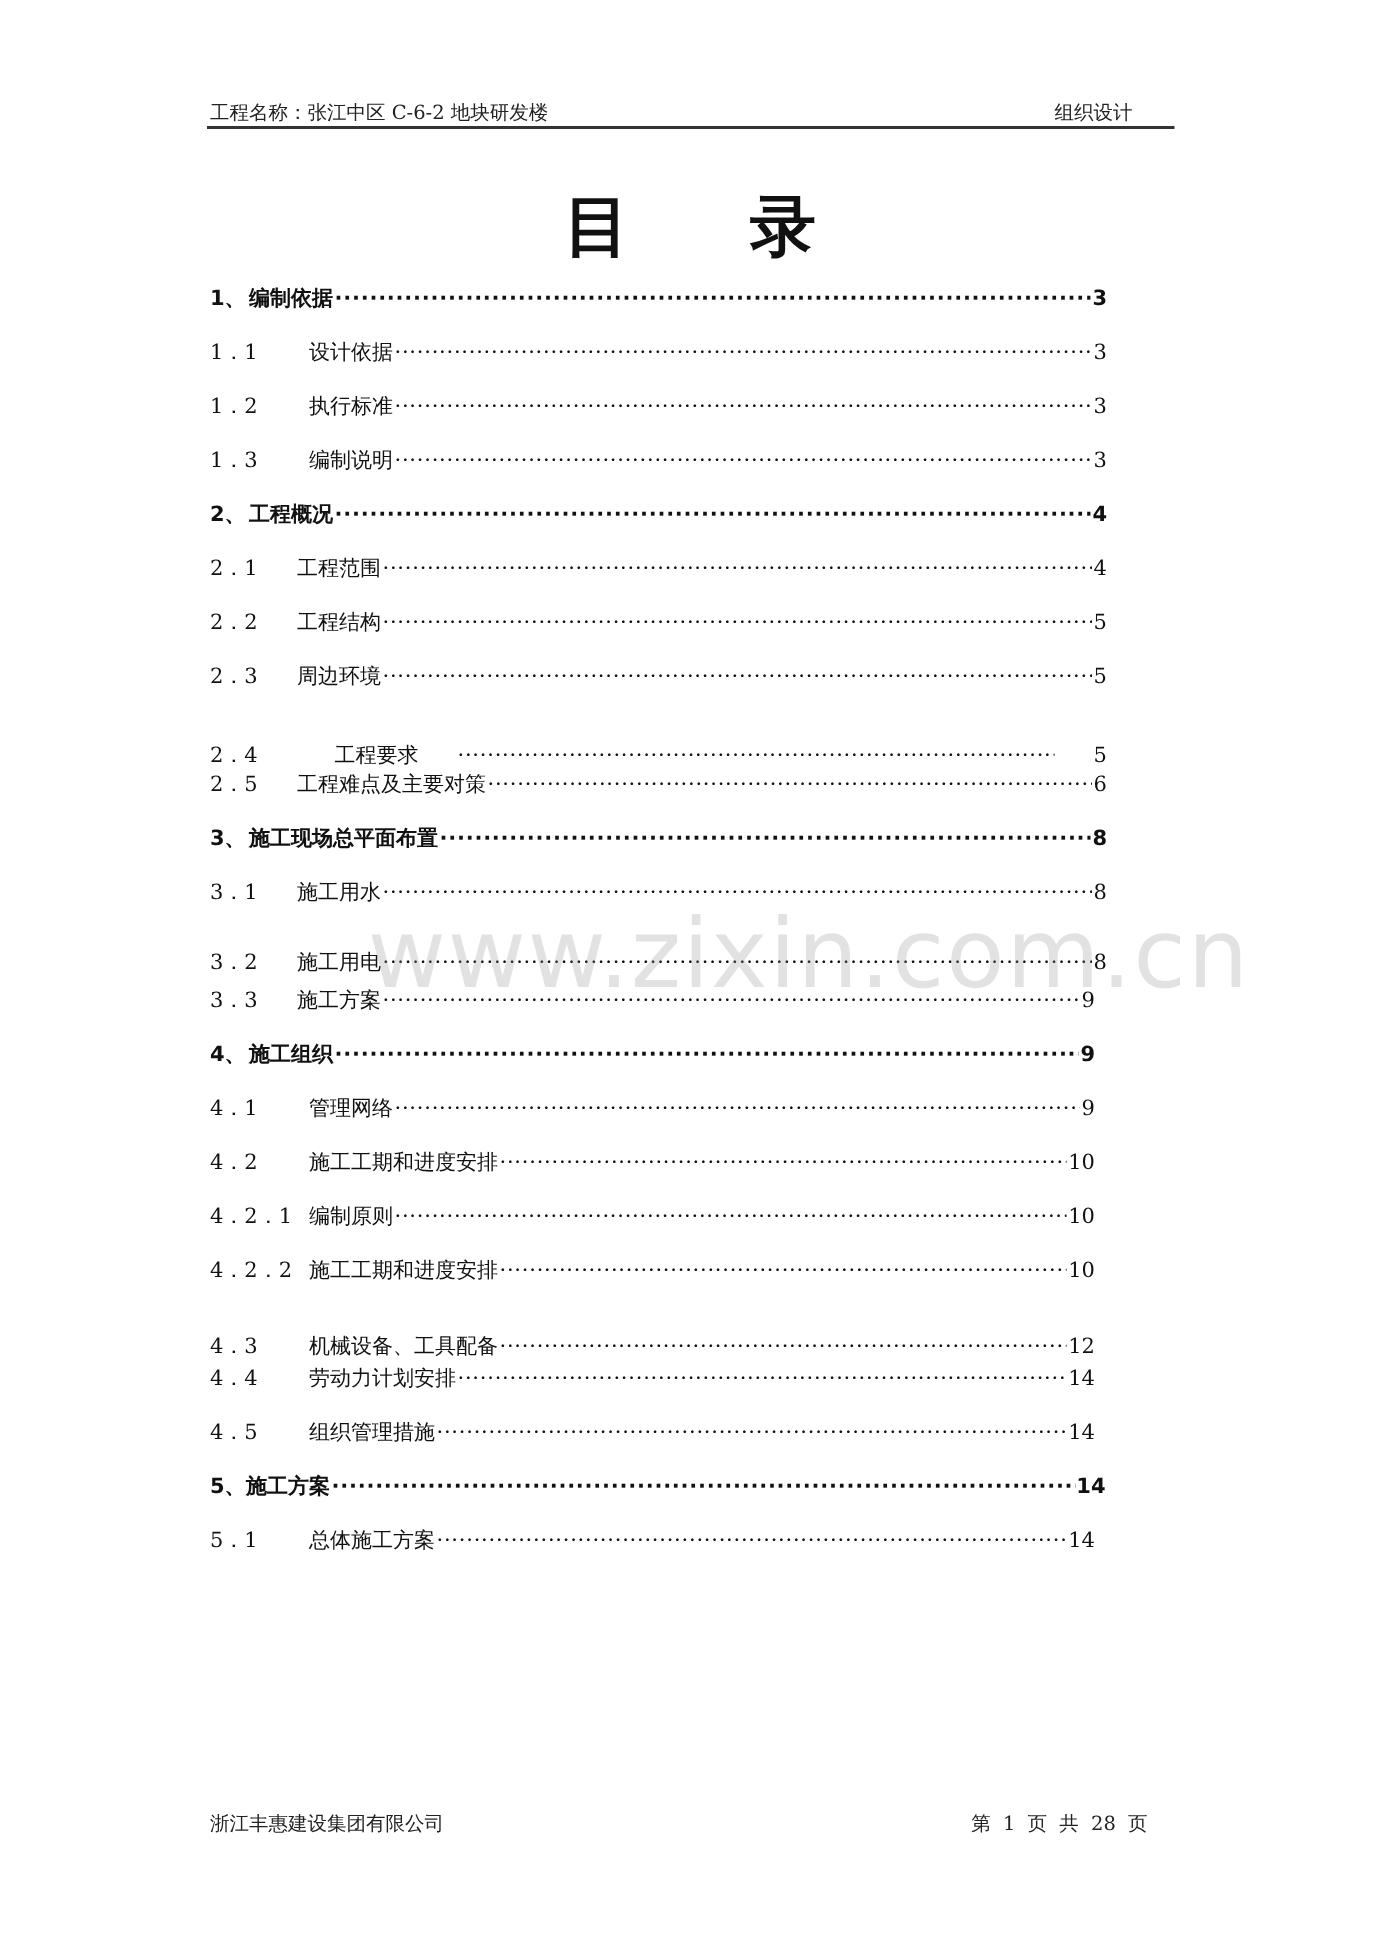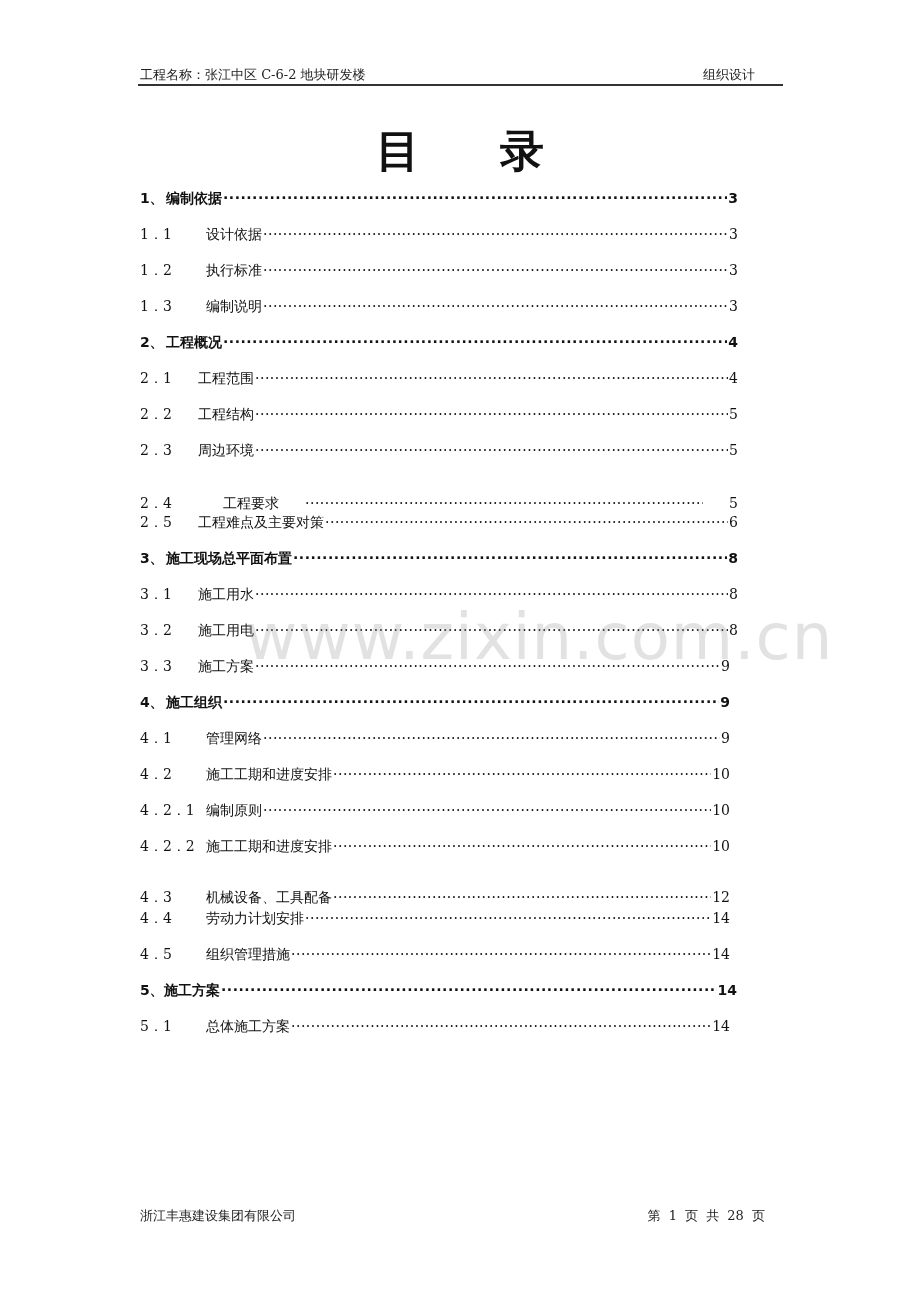--- a/index.html
+++ b/index.html
@@ -109,21 +109,21 @@
       <span class="label">施工现场总平面布置</span>
       <span class="leader"></span>
       <span class="page">8</span>
     </div>
     <div class="row l2" style="top: 396px; width: 598px;">
       <span class="num" style="width: 58px;">3．1</span>
       <span class="label">施工用水</span>
       <span class="leader"></span>
       <span class="page">8</span>
     </div>
-    <div class="row l2" style="top: 432px; width: 598px;">
+    <div class="row l2" style="top: 443px; width: 598px;">
       <span class="num" style="width: 58px;">3．2</span>
       <span class="label">施工用电</span>
       <span class="leader"></span>
       <span class="page">8</span>
     </div>
     <div class="row l2" style="top: 468px; width: 590px;">
       <span class="num" style="width: 58px;">3．3</span>
       <span class="label">施工方案</span>
       <span class="leader"></span>
       <span class="page">9</span>

